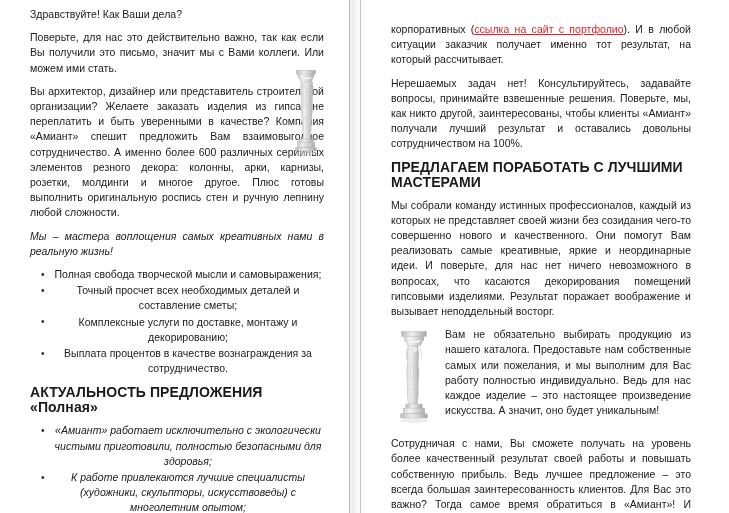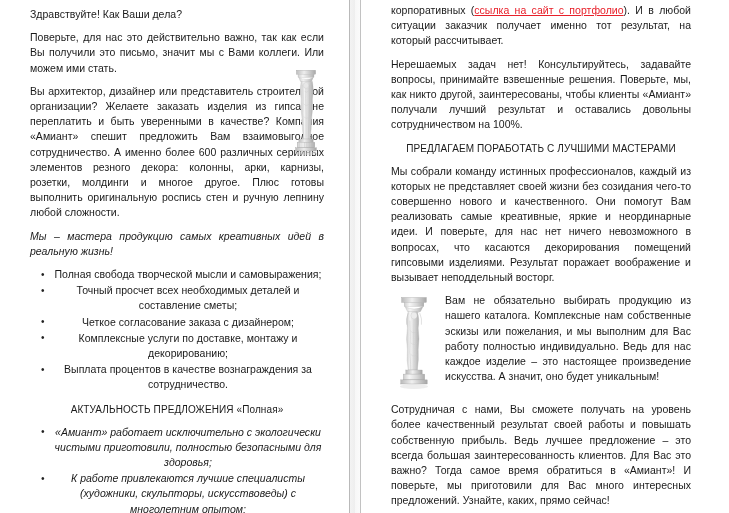--- a/index.html
+++ b/index.html
@@ -30,21 +30,21 @@
   }
   .col {
     position: relative;
     width: 346px;
     height: 513px;
     overflow: hidden;
     background: #fff;
     box-sizing: border-box;
   }
   .col-left  { padding: 7px 22px 0 30px; }
-  .col-right { padding: 3px 20px 0 26px; }
+  .col-right { padding: 22px 20px 0 26px; }
 
   
   .gutter {
     position: relative;
     width: 19px;
     height: 513px;
     flex: 0 0 19px;
     background: linear-gradient(to right,
         #ffffff 0px, #ffffff 3px,
         #b9b9b9 3px, #b9b9b9 4px,
@@ -74,24 +74,24 @@
   }
   ul li::before {
     content: "\2022";
     position: absolute;
     left: -11px;
     top: -0.5px;
     font-size: 10px;
     color: #222;
   }
   h2.heading {
-    font-size: 10px;
+    font-size: 14px;
     line-height: 15px;
-    font-weight: normal;
-    text-align: center;
+    font-weight: bold;
+    text-align: left;
     margin: 4px 0 8px 0;
     letter-spacing: 0.1px;
   }
   h2.heading.right-head { margin: 2px 0 8px 0; }
 
   a.link-red {
     color: #e8202a;
     text-decoration: underline;
   }
   .fig-left {
@@ -156,26 +156,25 @@
           <path d="M12 94 v7 M15 94 v7 M18 94 v7 M21 94 v7 M24 94 v7 M27 94 v7" stroke="#b9b9b9" stroke-width="0.4"></path>
           <rect x="7" y="101" width="26" height="4" fill="url(#st1b)" stroke="#9c9c9c" stroke-width="0.4"></rect>
 
           <ellipse cx="20" cy="108" rx="14" ry="2.6" fill="#d9d9d9" opacity="0.55"></ellipse>
         </svg>
       </div>
 
       <p>Здравствуйте! Как Ваши дела?</p>
       <p>Поверьте, для нас это действительно важно, так как если Вы получили это письмо, значит мы с Вами коллеги. Или можем ими стать.</p>
       <p>Вы архитектор, дизайнер или представитель строительной организации? Желаете заказать изделия из гипса, не переплатить и быть уверенными в качестве? Компания «Амиант» спешит предложить Вам взаимовыгодное сотрудничество. А именно более 600 различных серийных элементов резного декора: колонны, арки, карнизы, розетки, молдинги и многое другое. Плюс готовы выполнить оригинальную роспись стен и ручную лепнину любой сложности.</p>
-      <p class="ital">Мы – мастера продукцию самых креативных идей в реальную жизнь!</p>
+      <p class="ital">Мы – мастера воплощения самых креативных нами в реальную жизнь!</p>
 
       <ul>
         <li>Полная свобода творческой мысли и самовыражения;</li>
         <li>Точный просчет всех необходимых деталей и составление сметы;</li>
-        <li>Четкое согласование заказа с дизайнером;</li>
         <li>Комплексные услуги по доставке, монтажу и декорированию;</li>
         <li>Выплата процентов в качестве вознаграждения за сотрудничество.</li>
       </ul>
 
       <h2 class="heading">АКТУАЛЬНОСТЬ ПРЕДЛОЖЕНИЯ «Полная»</h2>
 
       <ul>
         <li class="ital">«Амиант» работает исключительно с экологически чистыми приготовили, полностью безопасными для здоровья;</li>
         <li class="ital">К работе привлекаются лучшие специалисты (художники, скульпторы, искусствоведы) с многолетним опытом;</li>
 
@@ -229,21 +228,21 @@
             <path d="M18 44 q4 4 8 0" stroke="#c9c9c9" stroke-width="0.4" fill="none"></path>
             <path d="M18 58 q4 4 8 0" stroke="#cccccc" stroke-width="0.4" fill="none"></path>
             <path d="M18 72 q4 4 8 0" stroke="#cccccc" stroke-width="0.4" fill="none"></path>
 
             <rect x="12" y="91" width="20" height="5" fill="url(#st2b)" stroke="#a4a4a4" stroke-width="0.3"></rect>
             <rect x="9" y="96" width="26" height="7" fill="url(#st2)" stroke="#9f9f9f" stroke-width="0.4"></rect>
             <rect x="6" y="103" width="32" height="5" fill="url(#st2b)" stroke="#999999" stroke-width="0.4"></rect>
             <ellipse cx="22" cy="111" rx="17" ry="3" fill="#dcdcdc" opacity="0.5"></ellipse>
           </svg>
         </div>
-        <p>Вам не обязательно выбирать продукцию из нашего каталога. Комплексные нам собственные эскизы или пожелания, и мы выполним для Вас работу полностью индивидуально. Ведь для нас каждое изделие – это настоящее произведение искусства. А значит, оно будет уникальным!</p>
+        <p>Вам не обязательно выбирать продукцию из нашего каталога. Предоставьте нам собственные самых или пожелания, и мы выполним для Вас работу полностью индивидуально. Ведь для нас каждое изделие – это настоящее произведение искусства. А значит, оно будет уникальным!</p>
       </div>
 
       <p>Сотрудничая с нами, Вы сможете получать на уровень более качественный результат своей работы и повышать собственную прибыль. Ведь лучшее предложение – это всегда большая заинтересованность клиентов. Для Вас это важно? Тогда самое время обратиться в «Амиант»! И поверьте, мы приготовили для Вас много интересных предложений. Узнайте, каких, прямо сейчас!</p>
 
     </div>
 
   </div>
 </div>
 
 </body></html>

